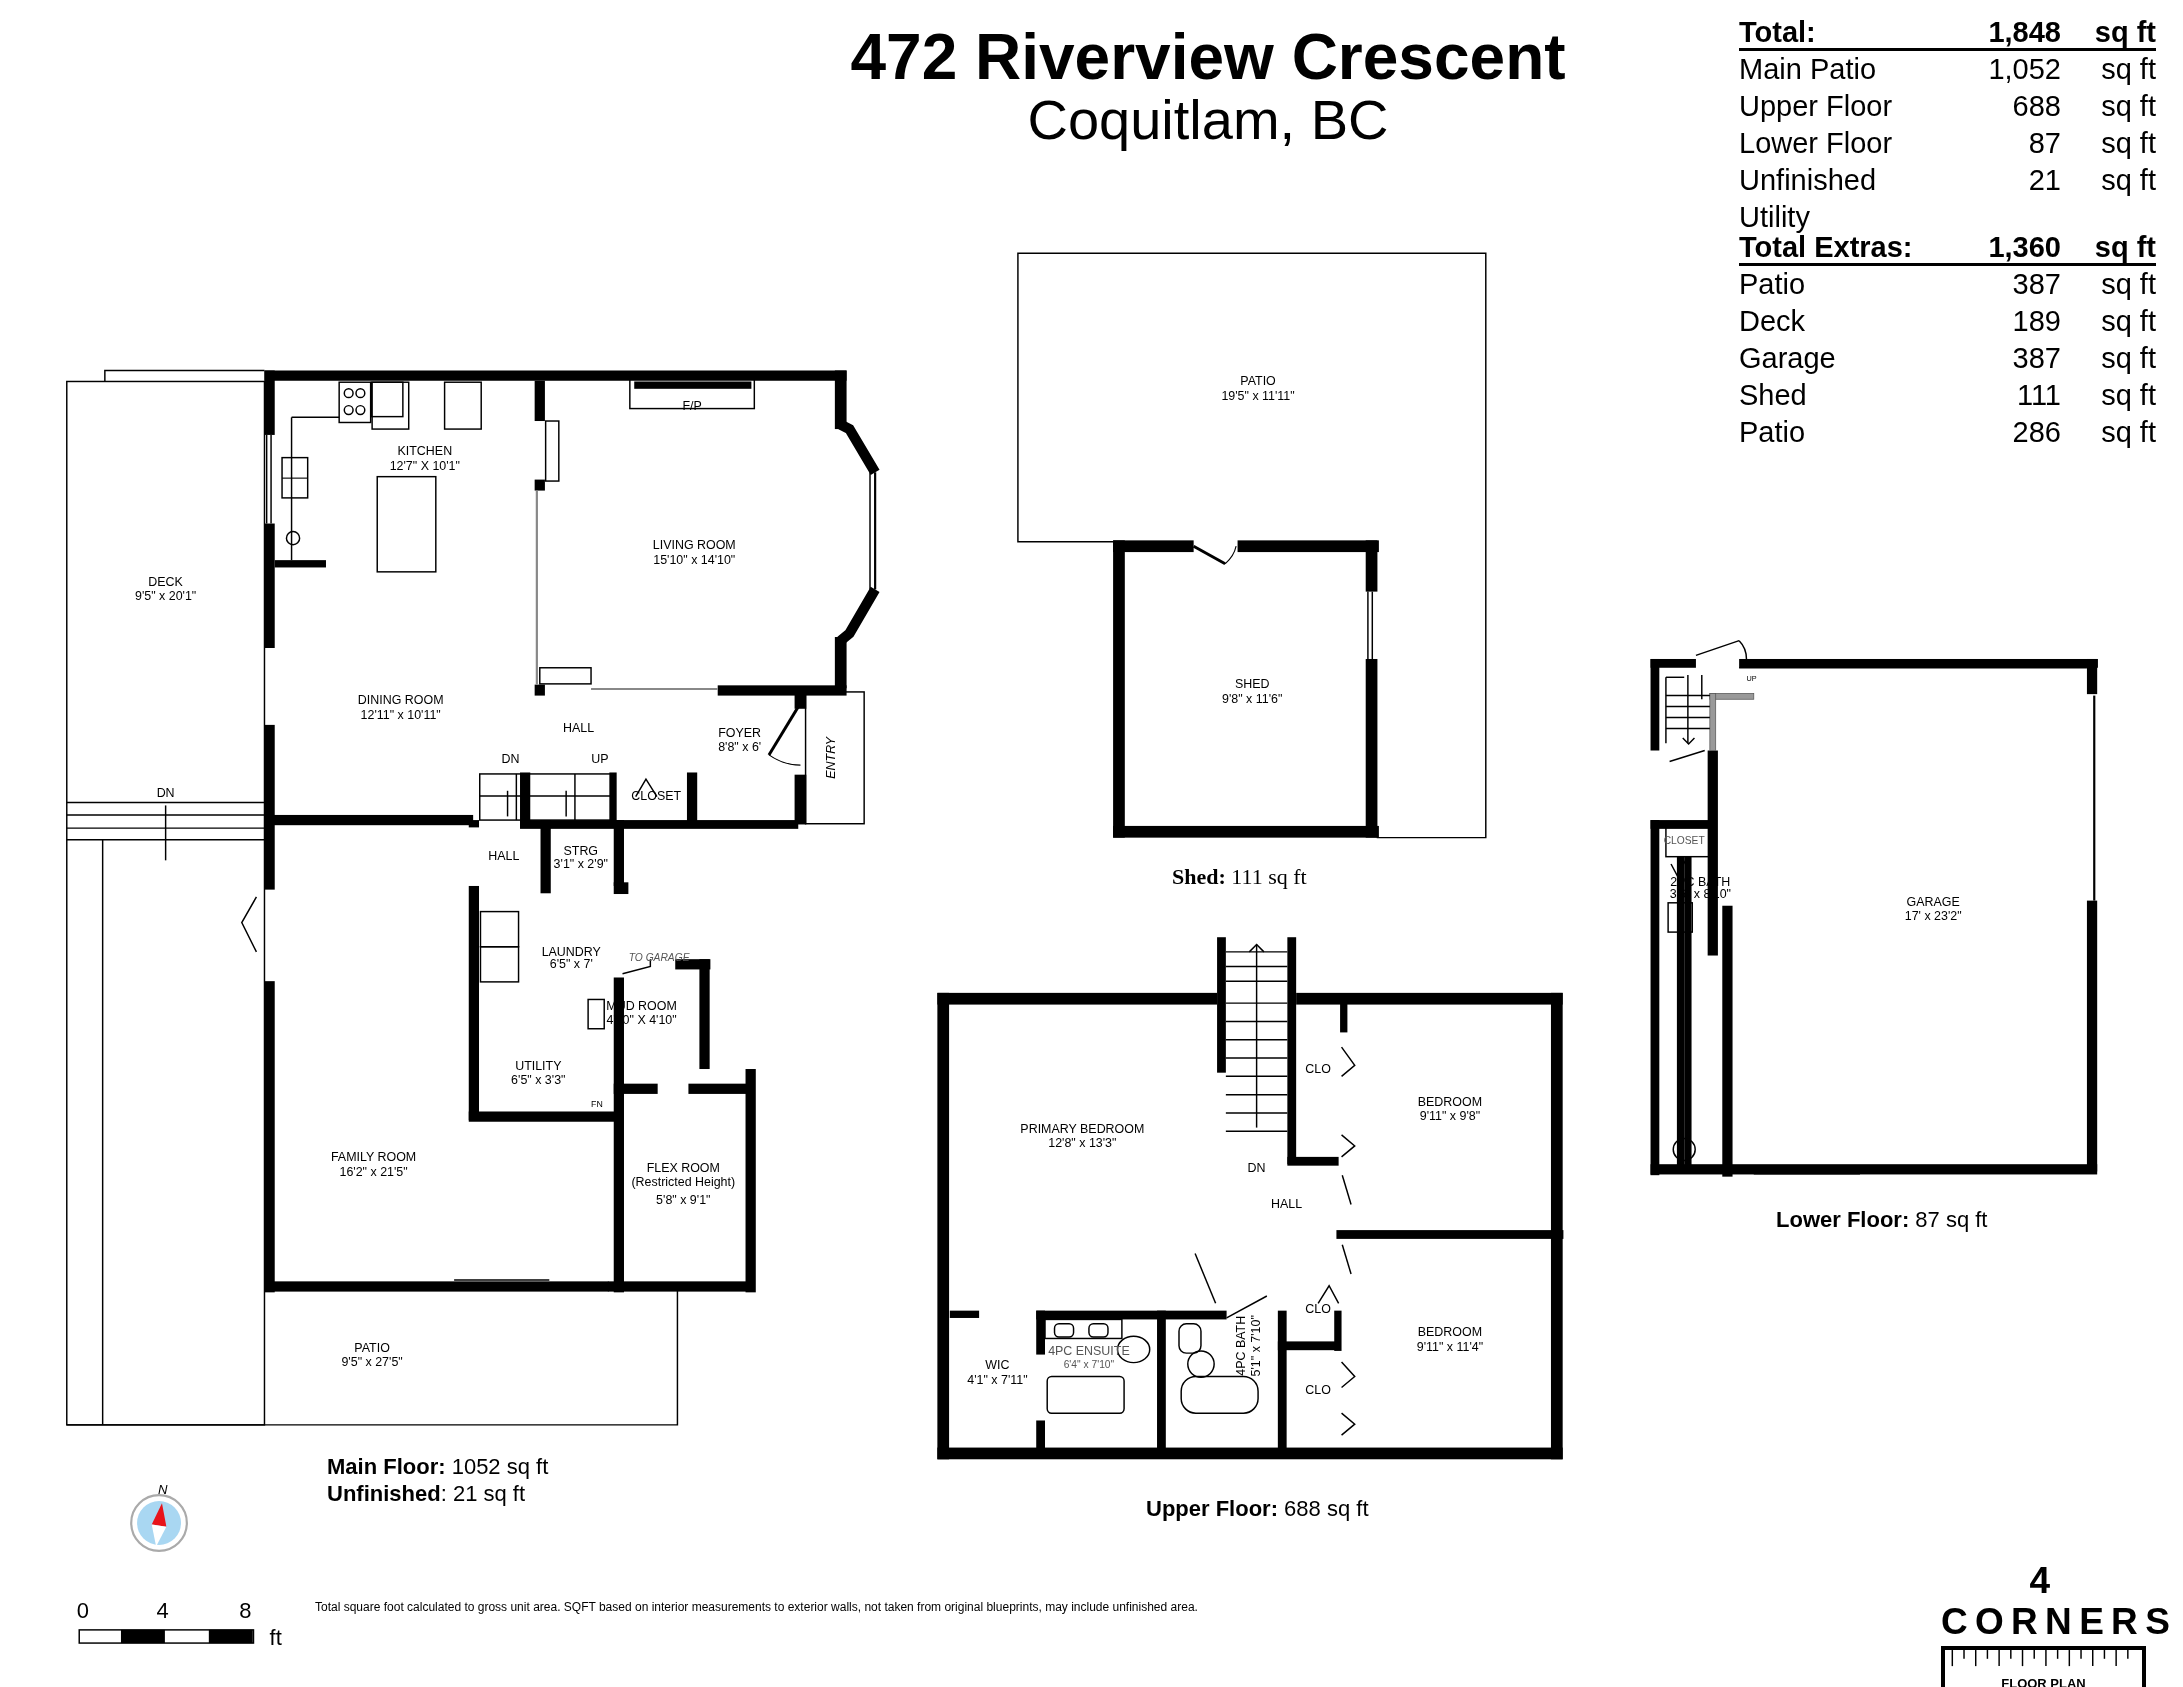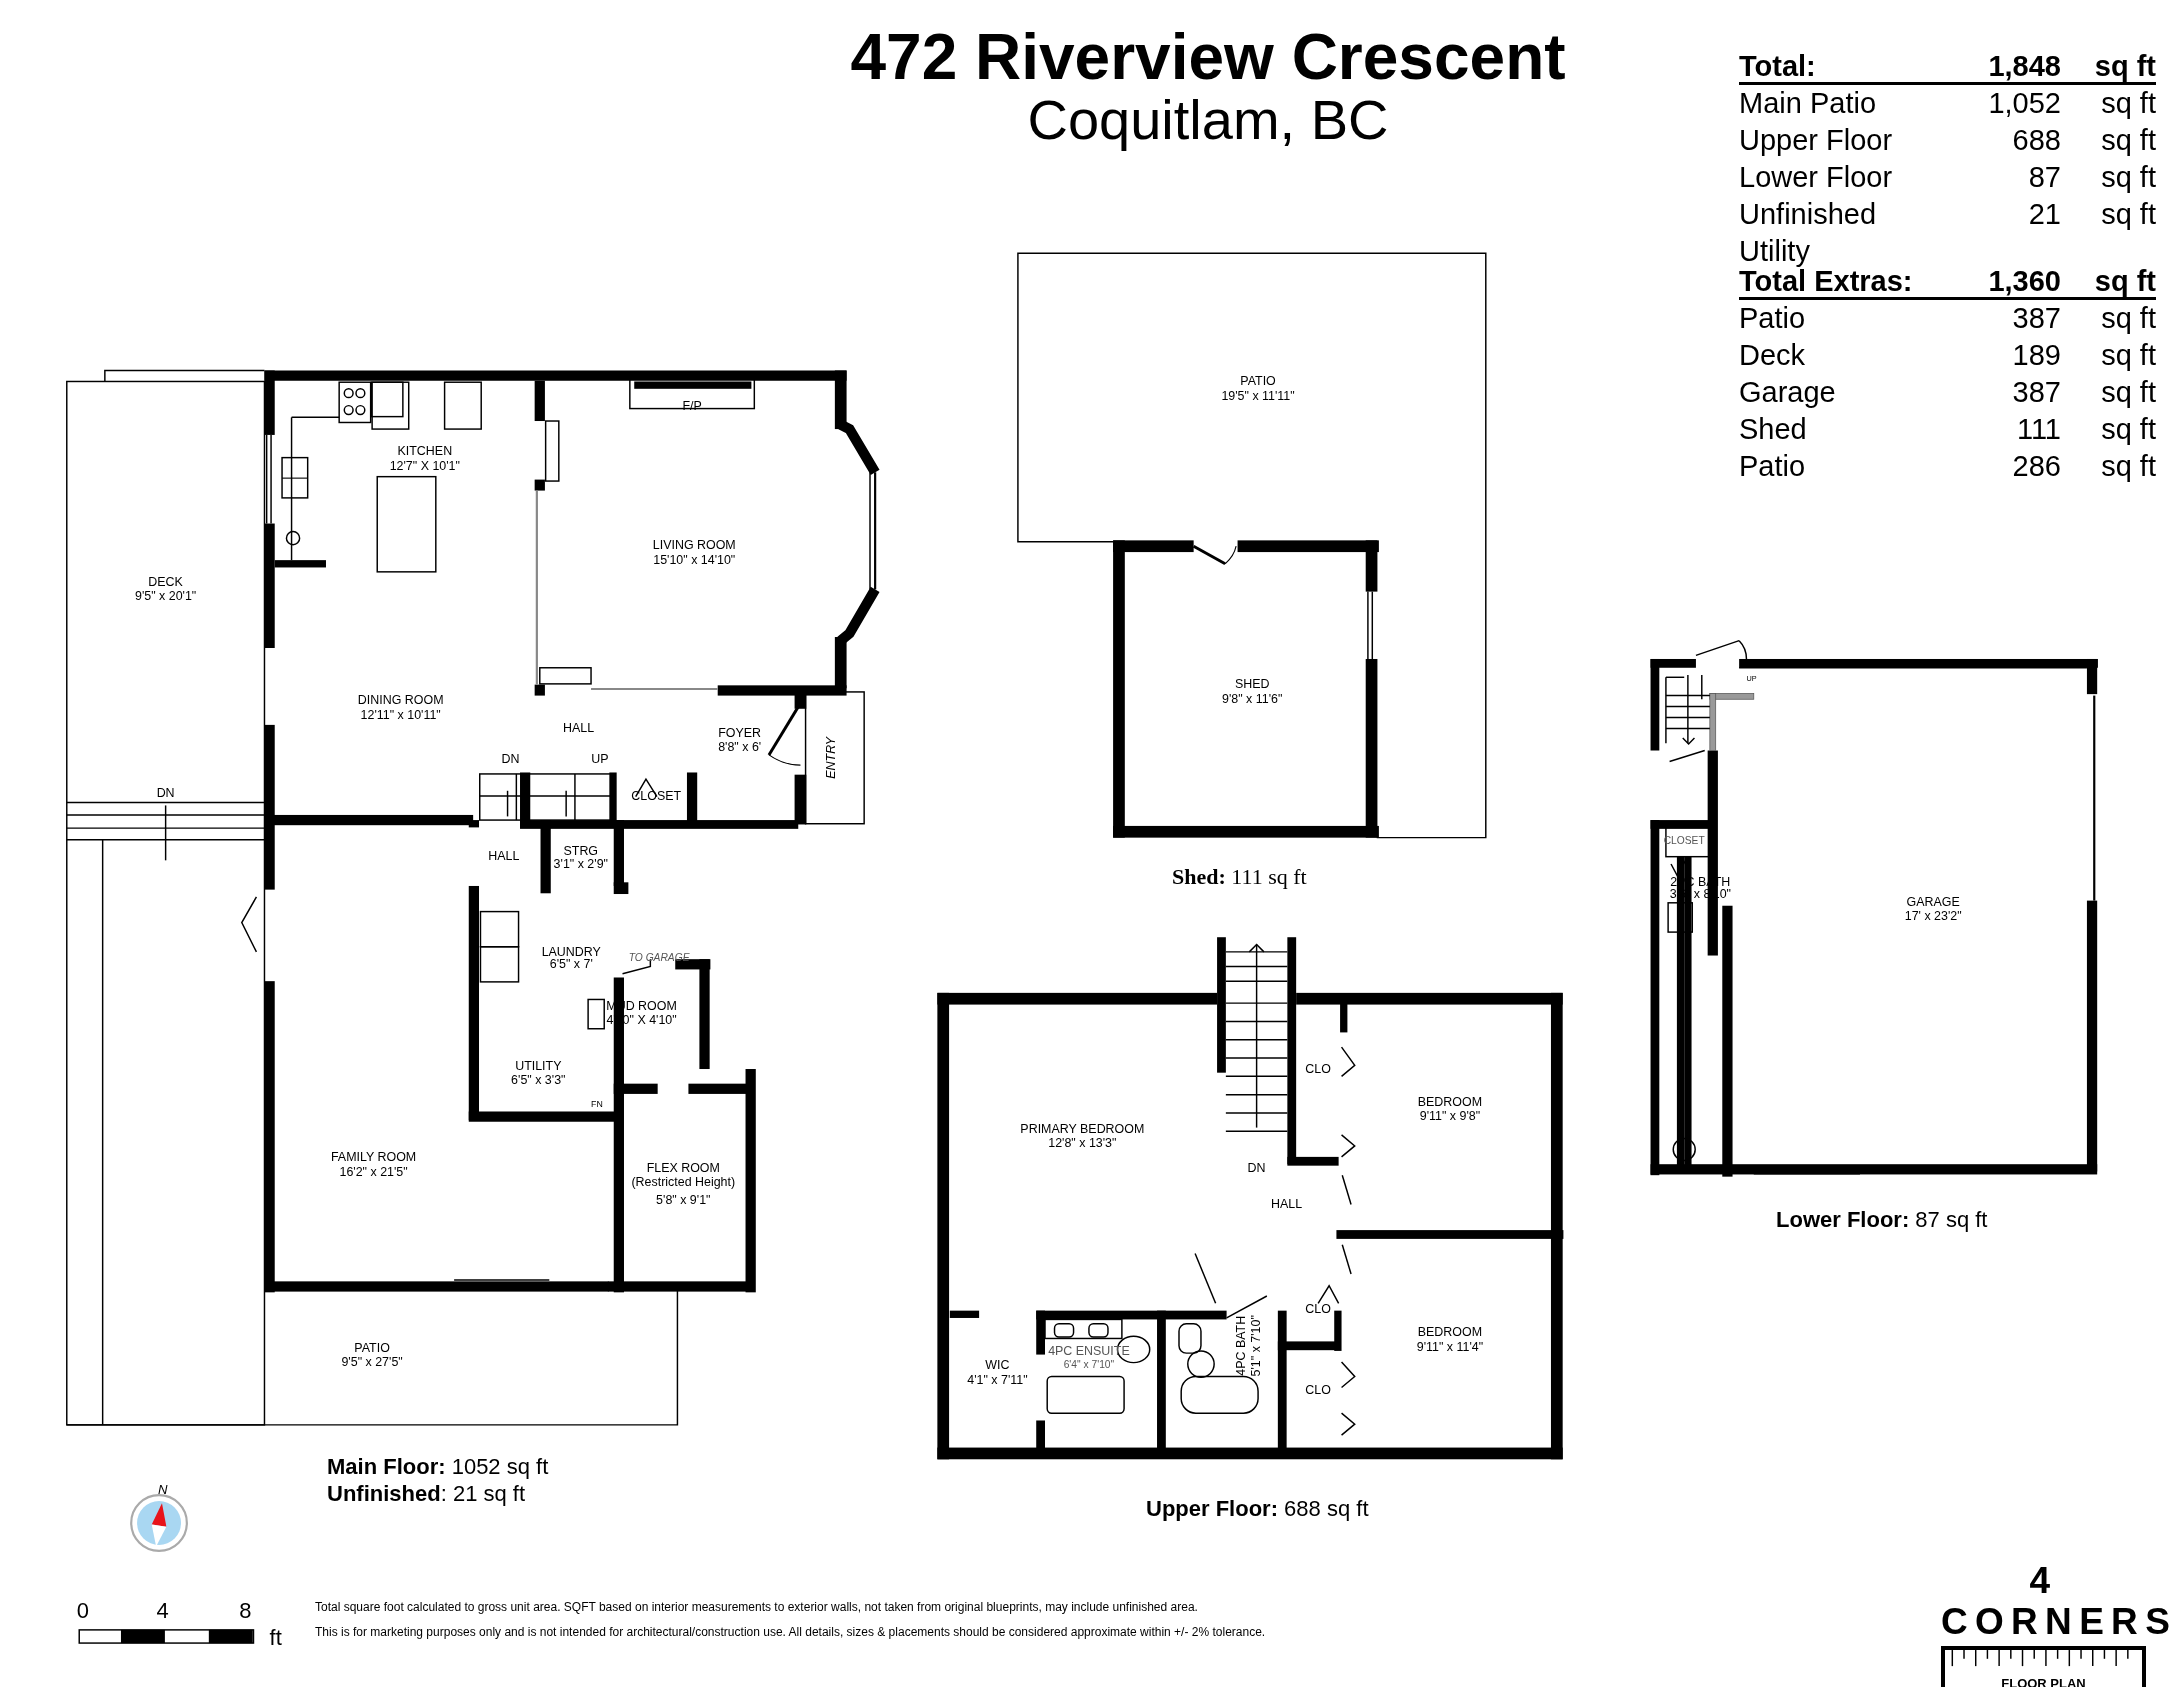--- a/index.html
+++ b/index.html
@@ -1,21 +1,21 @@
 <!DOCTYPE html>
 <html style="font-size:11.7px"><head>
 <meta charset="utf-8">
 <style>
   html, body { margin:0; padding:0; background:#fff; }
   body { width:2183px; height:1687px; position:relative; overflow:hidden; font-family:"Liberation Sans", sans-serif; color:#000; }
   .abs { position:absolute; }
   .title { left:776px; width:864px; text-align:center; }
   .title .l1 { font-weight:bold; font-size:64px; line-height:59px; }
   .title .l2 { font-size:56px; line-height:66px; }
-  .summary { left:1739px; top:13px; width:417px; font-size:29px;margin-top:34px; }
+  .summary { left:1739px; top:13px; width:417px; font-size:29px; }
   .summary .row { display:flex; height:37px; line-height:37px; }
   .summary .row .lbl { flex:1; }
   .summary .row .val { width:117px; text-align:right; }
   .summary .row .unit { width:95px; text-align:right; }
   .summary .row.total { font-weight:bold; border-bottom:3.7px solid #000; height:35px; line-height:38px; }
   .summary .gap { height:29px; }
   svg.plan { position:absolute; left:0; top:0; }
   .rl { font-size:17px; text-anchor:middle; font-family:"Liberation Sans", sans-serif; }
   .flabel { font-size:22px; }
   .flabel b { font-weight:bold; }
@@ -440,21 +440,20 @@
 </div>
 <div class="abs flabel" style="left:1146px; top:1496px;">
   <b>Upper Floor:</b><span> 688 sq ft</span>
 </div>
 <div class="abs flabel" style="left:1776px; top:1207px;">
   <b>Lower Floor:</b><span> 87 sq ft</span>
 </div>
 
 <div class="abs disclaimer">
   <div>Total square foot calculated to gross unit area. SQFT based on interior measurements to exterior walls, not taken from original blueprints, may include unfinished area.</div>
-  <div>This is for marketing purposes only and is not intended for architectural/construction use.  All details, sizes &amp; placements should be considered approximate within +/- 2%  tolerance.</div>
 </div>
 
 <div class="abs logo">
   <div class="big">4 CORNERS</div>
   <div class="box">
     <svg width="196" height="22" style="position:absolute;left:0;top:0" viewBox="0 0 268 30">
       <g stroke="#000" stroke-width="2">
         <line x1="10" y1="0" x2="10" y2="22"></line>
           <line x1="26" y1="0" x2="26" y2="12"></line>
           <line x1="42" y1="0" x2="42" y2="22"></line>

